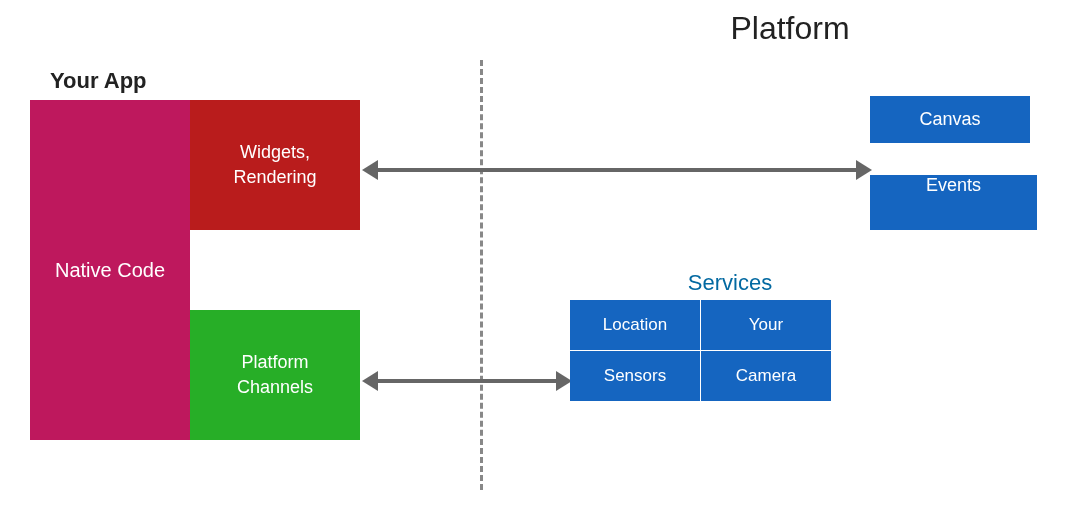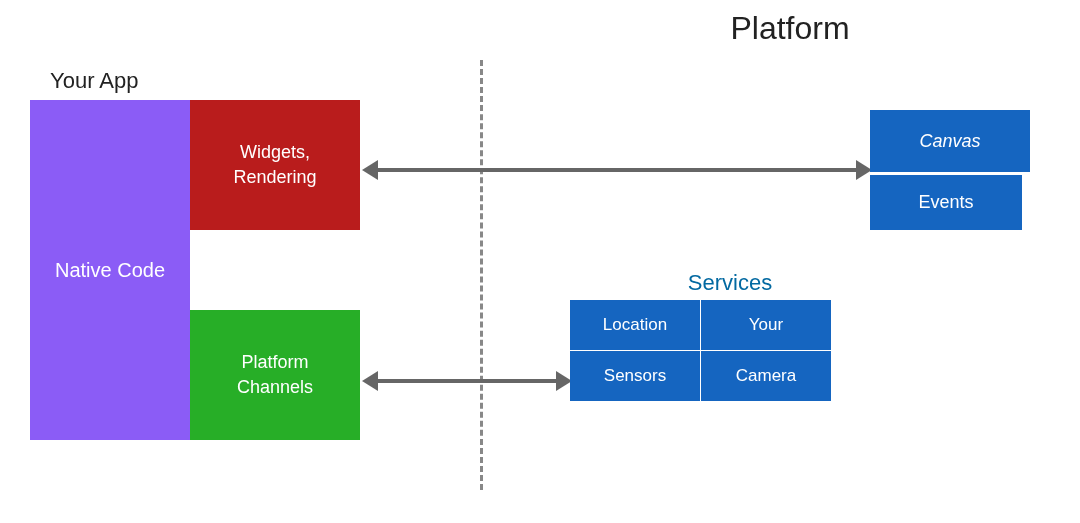--- a/index.html
+++ b/index.html
@@ -18,21 +18,21 @@
       position: relative;
     }
 
     
     .label-your-app {
       position: absolute;
       top: 68px;
       left: 50px;
       font-size: 22px;
       color: #222;
-      font-weight: normal;
+      font-weight: bold;
     }
 
     .label-platform {
       position: absolute;
       top: 10px;
       left: 650px;
       font-size: 32px;
       color: #222;
       font-weight: normal;
       width: 280px;
@@ -50,21 +50,21 @@
       text-align: center;
     }
 
     
     .native-code-block {
       position: absolute;
       top: 100px;
       left: 30px;
       width: 160px;
       height: 340px;
-      background: #8b5cf6;
+      background: #be185d;
       display: flex;
       align-items: center;
       justify-content: center;
     }
 
     .native-code-block span {
       color: white;
       font-size: 20px;
       text-align: center;
       line-height: 1.4;
@@ -106,47 +106,46 @@
     .platform-channels-block span {
       color: white;
       font-size: 18px;
       text-align: center;
       line-height: 1.4;
     }
 
     
     .canvas-block {
       position: absolute;
-      top: 110px;
+      top: 96px;
       left: 870px;
       width: 160px;
-      height: 62px;
+      height: 47px;
       background: #1565c0;
       display: flex;
       align-items: center;
       justify-content: center;
-      font-style: italic;
     }
 
     .canvas-block span {
       color: white;
       font-size: 18px;
       text-align: center;
     }
 
     
     .events-block {
       position: absolute;
       top: 175px;
       left: 870px;
-      width: 152px;
+      width: 167px;
       height: 55px;
       background: #1565c0;
       display: flex;
-      align-items: center;
+      align-items: flex-start;
       justify-content: center;
     }
 
     .events-block span {
       color: white;
       font-size: 18px;
       text-align: center;
     }
 
     

